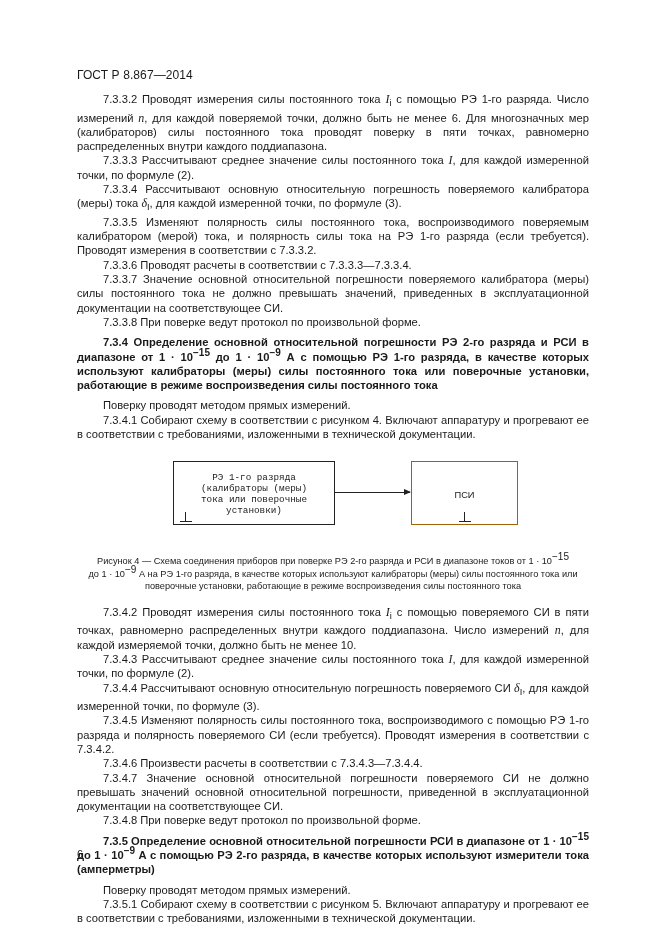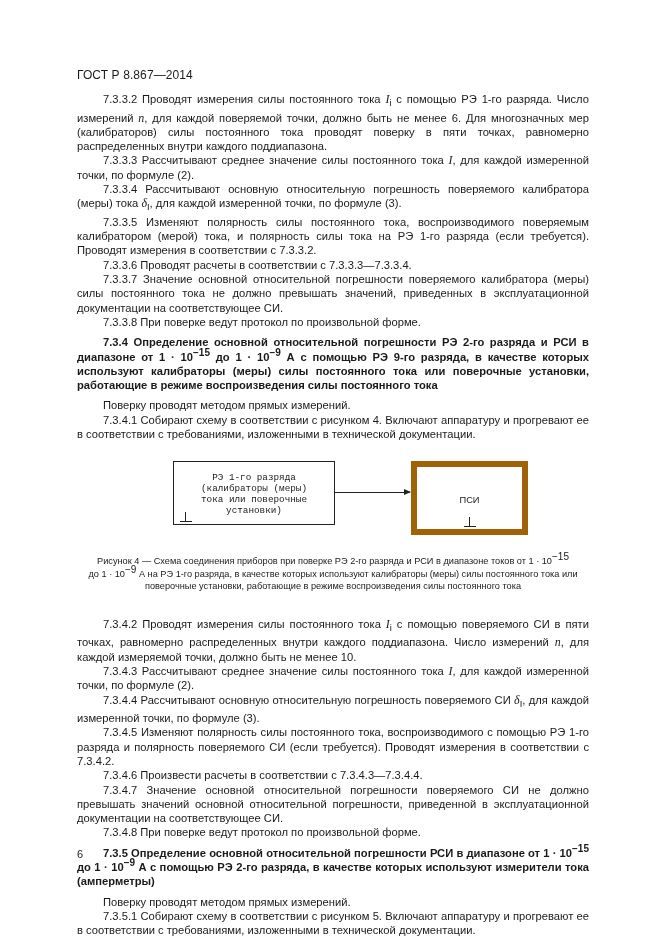--- a/index.html
+++ b/index.html
@@ -7,46 +7,46 @@
          font-family:"Liberation Sans", sans-serif; color:#1a1a1a; }
   .hdr { position:absolute; left:77px; top:68px; font-size:12px; font-weight:normal; letter-spacing:0.1px; }
   .page { position:absolute; left:77px; top:92px; width:512px; font-size:11.2px; line-height:14.3px; }
   p { margin:0; text-align:justify; }
   p.ind { text-indent:26px; }
   p.b { font-weight:bold; margin-top:6px; margin-bottom:6px; }
   sup { font-size:10px; line-height:0; vertical-align:super; }
   i { font-family:"Liberation Serif", serif; font-size:12px; }
   .fig { position:relative; height:96px; margin-top:16px; }
   .box1 { position:absolute; left:96px; top:4px; width:160px; height:62px; border:1px solid #222; }
-  .box2 { position:absolute; left:334px; top:4px; width:105px; height:62px; border:6px solid #a16207; }
+  .box2 { position:absolute; left:334px; top:4px; width:105px; height:62px; border:1px solid #a16207; }
   .box1 .t { position:absolute; left:0; right:0; top:10px; text-align:center; font-size:9.3px; line-height:11px;font-family:Liberation Mono, monospace; }
   .box2 .t { position:absolute; left:0; right:0; top:26px; text-align:center; font-size:9.3px; }
   .gnd { position:absolute; width:12px; height:10px; }
   .gnd .v { position:absolute; left:5px; top:0; width:1px; height:9px; background:#222; }
   .gnd .h { position:absolute; left:0; top:9px; width:12px; height:1px; background:#222; }
   .arrow { position:absolute; left:257px; top:35px; width:76px; height:1px; background:#222; }
   .arrow:after { content:""; position:absolute; right:-1px; top:-3px; border-left:7px solid #222; border-top:3.5px solid transparent; border-bottom:3.5px solid transparent; }
-  .cap { text-align:center; font-size:9.2px; line-height:12.5px; margin-top:2px; margin-bottom:24px; }
+  .cap { text-align:center; font-size:9.2px; line-height:12.5px; margin-top:2px; margin-bottom:12px; }
   .pnum { position:absolute; left:77px; top:848px; font-size:11px; }
 </style>
 </head>
 <body>
 
 <div class="hdr">ГОСТ Р 8.867—2014</div>
 
 <div class="page">
   <p class="ind"><span>7.3.3.2  Проводят измерения силы постоянного тока </span><i>I</i><sub>i</sub><span> с помощью РЭ 1-го разряда. Число измерений </span><i>n</i><span>, для каждой поверяемой точки, должно быть не менее 6. Для многозначных мер (калибраторов) силы постоянного тока проводят поверку в пяти точках, равномерно распределенных внутри каждого поддиапазона.</span></p>
   <p class="ind"><span>7.3.3.3  Рассчитывают среднее значение силы постоянного тока </span><i>I</i><span>, для каждой измеренной точки, по формуле (2).</span></p>
   <p class="ind"><span>7.3.3.4  Рассчитывают основную относительную погрешность поверяемого калибратора (меры) тока </span><i>δ</i><sub>I</sub><span>, для каждой измеренной точки, по формуле (3).</span></p>
   <p class="ind">7.3.3.5  Изменяют полярность силы постоянного тока, воспроизводимого поверяемым калибратором (мерой) тока, и полярность силы тока на РЭ 1-го разряда (если требуется). Проводят измерения в соответствии с 7.3.3.2.</p>
   <p class="ind">7.3.3.6  Проводят расчеты в соответствии с 7.3.3.3—7.3.3.4.</p>
   <p class="ind">7.3.3.7  Значение основной относительной погрешности поверяемого калибратора (меры) силы постоянного тока не должно превышать значений, приведенных в эксплуатационной документации на соответствующее СИ.</p>
   <p class="ind">7.3.3.8  При поверке ведут протокол по произвольной форме.</p>
 
-  <p class="ind b"><span>7.3.4  Определение основной относительной погрешности РЭ 2-го разряда и РСИ в диапазоне от 1 · 10</span><sup>−15</sup><span> до 1 · 10</span><sup>−9</sup><span> А с помощью РЭ 9-го разряда, в качестве которых используют калибраторы (меры) силы постоянного тока или поверочные установки, работающие в режиме воспроизведения силы постоянного тока</span></p>
+  <p class="ind b"><span>7.3.4  Определение основной относительной погрешности РЭ 2-го разряда и РСИ в диапазоне от 1 · 10</span><sup>−15</sup><span> до 1 · 10</span><sup>−9</sup><span> А с помощью РЭ 1-го разряда, в качестве которых используют калибраторы (меры) силы постоянного тока или поверочные установки, работающие в режиме воспроизведения силы постоянного тока</span></p>
   <p class="ind">Поверку проводят методом прямых измерений.</p>
   <p class="ind">7.3.4.1  Собирают схему в соответствии с рисунком 4. Включают аппаратуру и прогревают ее в соответствии с требованиями, изложенными в технической документации.</p>
 
   <div class="fig">
     <div class="box1">
       <div class="t">
         <div>РЭ 1-го разряда</div>
         <div>(калибраторы (меры)</div>
         <div>тока или поверочные</div>
         <div>установки)</div>

